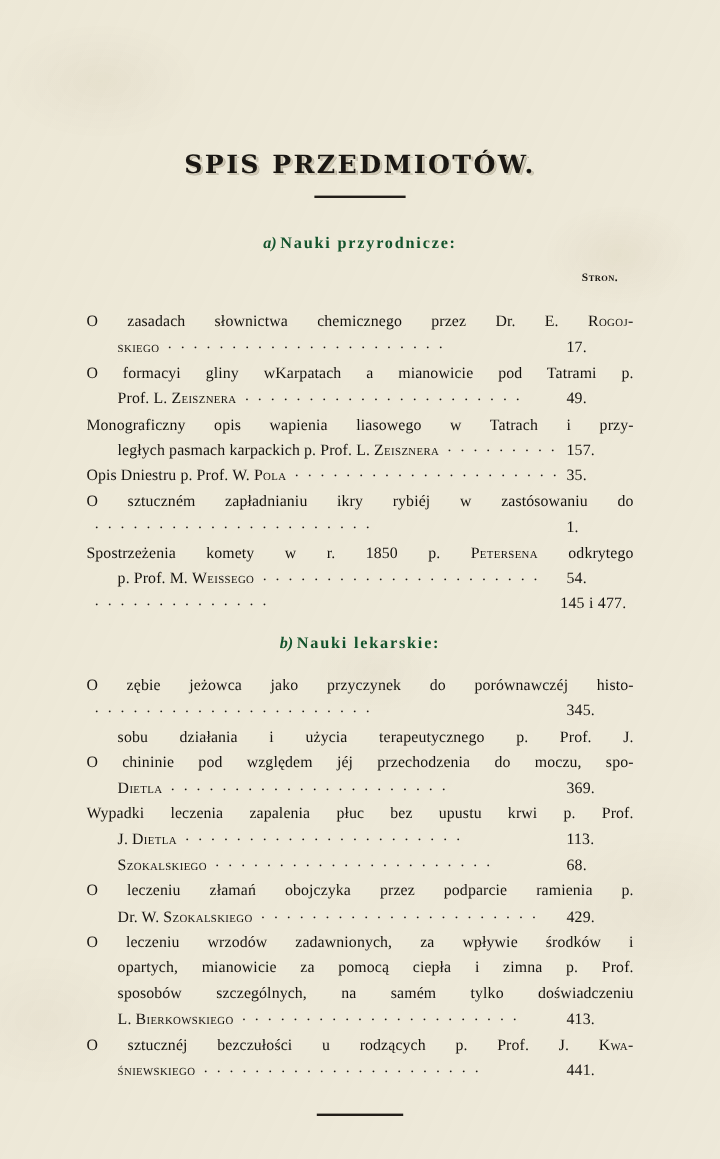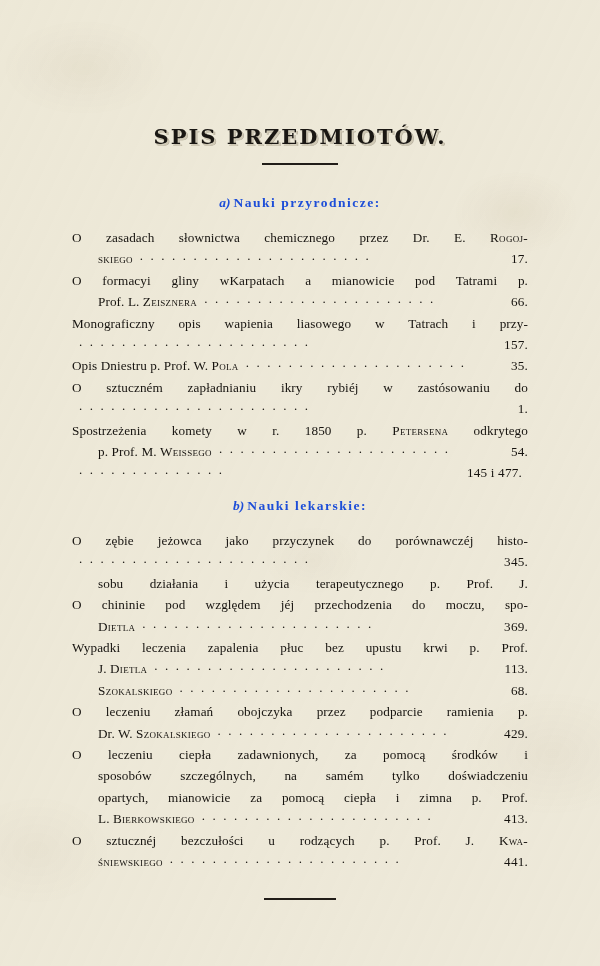--- a/index.html
+++ b/index.html
@@ -62,21 +62,21 @@
     background: #211d18;
     margin: 14px auto 0;
   }
 
   
   .section-head {
     text-align: center;
     font-size: 13.5px;
     font-weight: 700;
     letter-spacing: 1.5px;
-    color: #1d4ed8;
+    color: #14532d;
     margin: 16px;
   }
   .section-head .sec-letter {
     font-style: italic;
     font-weight: 700;
     letter-spacing: 0;
     margin-right: 3px;
   }
   #section-a-head { margin-top: 30px; }
   #section-b-head { margin-top: 14px; }
@@ -94,21 +94,21 @@
     width: 56px;
     text-align: center;
     font-size: 9.5px;
     font-weight: 700;
     font-variant: small-caps;
     letter-spacing: 0.4px;
     color: #16130f;
   }
 
   
-  .entry-list { margin-top: 1px; }
+  .entry-list { margin-top: 14px; }
   .entry { margin: 0; }
 
   .entry-line {
     display: flex;
     align-items: baseline;
     font-size: 13.2px;
     line-height: 21.4px;
     white-space: nowrap;
   }
   .entry-line.indent .line-text { padding-left: 26px; }
@@ -131,21 +131,21 @@
     margin: 0 5px 0 7px;
     transform: translateY(-3px);
     font-size: 13px;
     letter-spacing: 7.5px;
     color: #1a1713;
     white-space: nowrap;
   }
   .pageno {
     flex: 0 0 auto;
     width: 56px;
-    text-align: right;
+    text-align: left;
     font-size: 13.2px;
     letter-spacing: 0.2px;
   }
   .pageno.wide { width: 104px; text-align: right; padding-right: 6px; }
 
   .sc {
     font-variant: small-caps;
     letter-spacing: 0.3px;
   }
 
@@ -163,46 +163,50 @@
 
 <div class="page">
 
   <div class="title-block">
     <h1 class="doc-title">SPIS PRZEDMIOTÓW.</h1>
     <div class="rule-top"></div>
   </div>
 
   <div id="toc-body">
       <div class="section-head" id="section-a-head"><span class="sec-letter">a)</span><span>Nauki przyrodnicze:</span></div>
+      <div class="stron-row">
+        <div class="stron-label">Stron.</div>
+      </div>
       <div class="entry-list">
         <div class="entry">
           <div class="entry-line full">
             <span class="line-text">O zasadach słownictwa chemicznego przez Dr. E. <span class="sc">Rogoj-</span></span>
           </div>
           <div class="entry-line indent">
             <span class="line-text"><span class="sc">skiego</span></span>
             <span class="leader">......................</span>
             <span class="pageno">17.</span>
           </div>
         </div>
         <div class="entry">
           <div class="entry-line full">
             <span class="line-text">O formacyi gliny wKarpatach a mianowicie pod Tatrami p.</span>
           </div>
           <div class="entry-line indent">
             <span class="line-text">Prof. L. <span class="sc">Zeisznera</span></span>
             <span class="leader">......................</span>
-            <span class="pageno">66.</span>
+            <span class="pageno">49.</span>
           </div>
         </div>
         <div class="entry">
           <div class="entry-line full">
             <span class="line-text">Monograficzny opis wapienia liasowego w Tatrach i przy-</span>
           </div>
           <div class="entry-line indent">
+            <span class="line-text">ległych pasmach karpackich p. Prof. L. <span class="sc">Zeisznera</span></span>
             <span class="leader">......................</span>
             <span class="pageno">157.</span>
           </div>
         </div>
         <div class="entry">
           <div class="entry-line">
             <span class="line-text">Opis Dniestru p. Prof. W. <span class="sc">Pola</span></span>
             <span class="leader">......................</span>
             <span class="pageno">35.</span>
           </div>
@@ -279,28 +283,28 @@
             <span class="line-text">O leczeniu złamań obojczyka przez podparcie ramienia p.</span>
           </div>
           <div class="entry-line indent">
             <span class="line-text">Dr. W. <span class="sc">Szokalskiego</span></span>
             <span class="leader">......................</span>
             <span class="pageno">429.</span>
           </div>
         </div>
         <div class="entry">
           <div class="entry-line full">
-            <span class="line-text">O leczeniu ciepła zadawnionych, za pomocą środków i</span>
+            <span class="line-text">O leczeniu wrzodów zadawnionych, za wpływie środków i</span>
+          </div>
+          <div class="entry-line indent full">
+            <span class="line-text">opartych, mianowicie za pomocą ciepła i zimna p. Prof.</span>
           </div>
           <div class="entry-line indent full">
             <span class="line-text">sposobów szczególnych, na samém tylko doświadczeniu</span>
           </div>
-          <div class="entry-line indent full">
-            <span class="line-text">opartych, mianowicie za pomocą ciepła i zimna p. Prof.</span>
-          </div>
           <div class="entry-line indent">
             <span class="line-text">L. <span class="sc">Bierkowskiego</span></span>
             <span class="leader">......................</span>
             <span class="pageno">413.</span>
           </div>
         </div>
         <div class="entry">
           <div class="entry-line full">
             <span class="line-text">O sztucznéj bezczułości u rodzących p. Prof. J. <span class="sc">Kwa-</span></span>
           </div>

